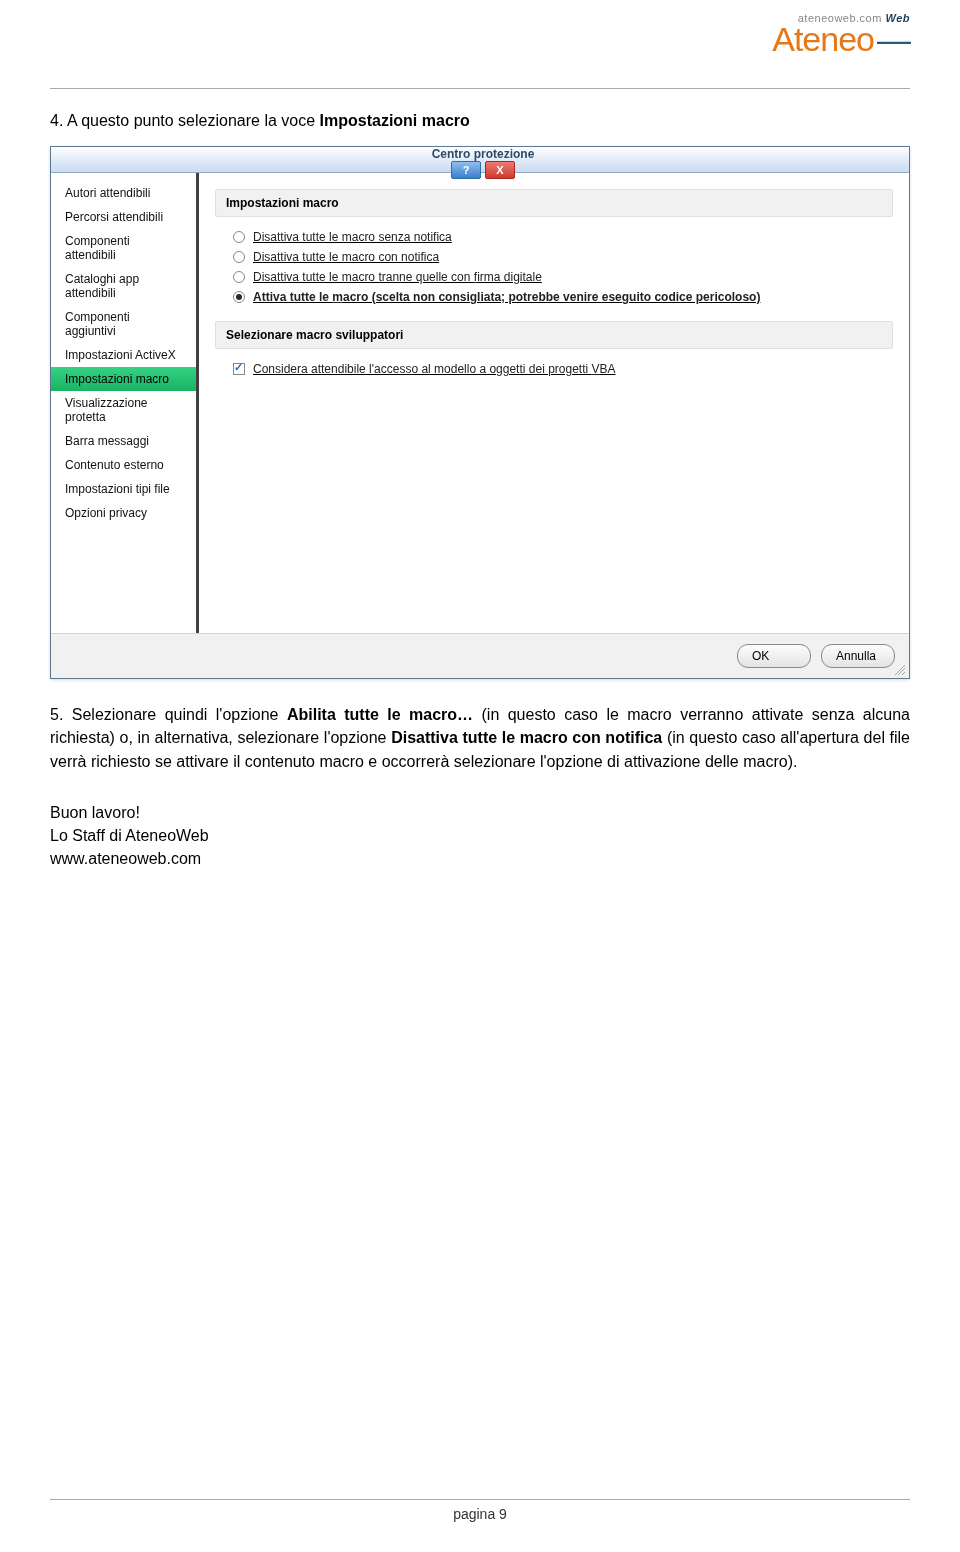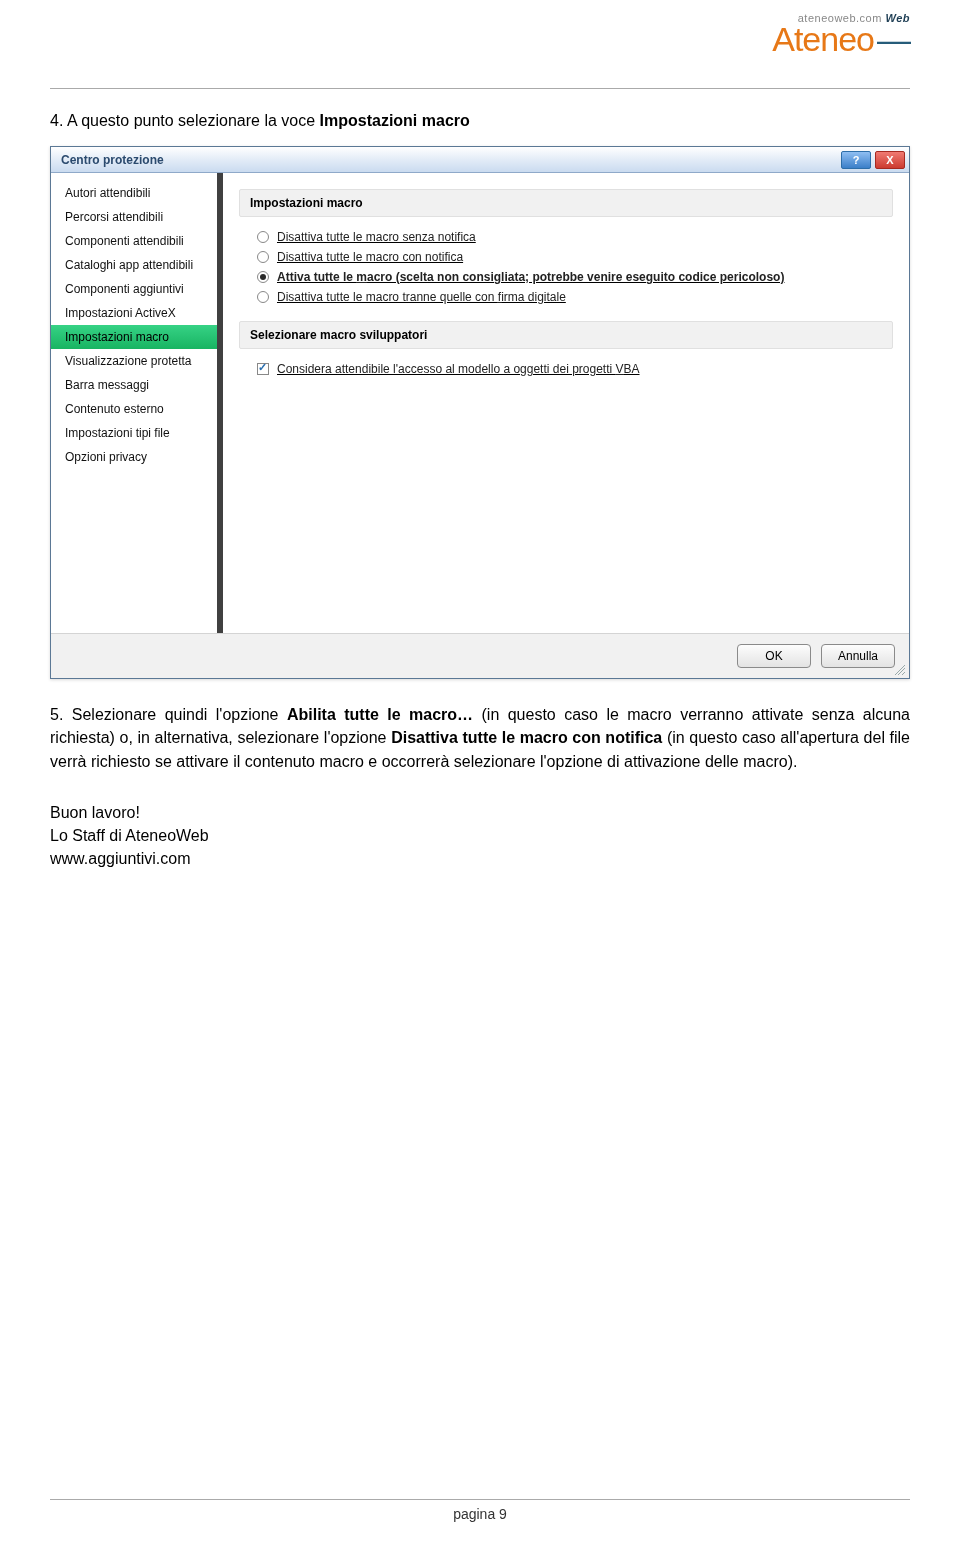--- a/index.html
+++ b/index.html
@@ -69,20 +69,21 @@
     box-shadow: 0 1px 3px rgba(0,0,0,0.15);
   }
   .titlebar {
     display: flex;
     align-items: center;
     justify-content: space-between;
     height: 26px;
     padding: 0 4px 0 10px;
     background: linear-gradient(#fff, #e3ecf7 50%, #cadbf0);
     border-bottom: 1px solid #8fa9c9;
+    flex-direction: column;
   }
   .titlebar .title {
     color: #2b4a6e;
     font-weight: bold;
     font-size: 12px;
   }
   .winbtns { display: flex; gap: 4px; }
   .winbtn {
     width: 30px; height: 18px;
     border-radius: 2px;
@@ -90,22 +91,22 @@
     font-size: 11px; color: #fff;
     font-weight: bold;
   }
   .btn-help { background: linear-gradient(#8fbef2, #3b7fc9); border: 1px solid #2d6ea9; }
   .btn-close { background: linear-gradient(#f07a72, #cc3b30); border: 1px solid #a62920; }
   .winbody {
     display: flex;
     min-height: 460px;
   }
   .sidebar {
-    width: 172px;
-    border-right: 6px solid #404040;
+    width: 148px;
+    border-right: 3px solid #404040;
     padding: 8px 0;
     background: #fff;
   }
   .nav-item {
     padding: 5px 14px;
     font-size: 12px;
     color: #111;
     cursor: default;
   }
   .nav-item.sel {
@@ -178,23 +179,23 @@
     padding: 10px 14px;
     background: #f1f1f1;
     border-top: 1px solid #d4d4d4;
     position: relative;
   }
   .btn {
     min-width: 74px;
     padding: 4px 14px;
     background: linear-gradient(#fdfdfd, #e3e3e3);
     border: 1px solid #8a8a8a;
-    border-radius: 4px;
-    font-size: 12px;
-    text-align: center;
+    border-radius: 11px;
+    font-size: 12px;
+    text-align: left;
   }
   .resize-grip {
     position: absolute;
     right: 4px; bottom: 3px;
     width: 12px; height: 12px;
     background:
       linear-gradient(135deg, transparent 0 55%, #9aa 55% 60%, transparent 60% 70%, #9aa 70% 75%, transparent 75% 85%, #9aa 85% 90%, transparent 90%);
   }
 
   .footer {
@@ -266,26 +267,26 @@
 
         <div class="opt">
           <span class="radio"></span>
           <span class="lbl">Disattiva tutte le macro senza notifica</span>
         </div>
         <div class="opt">
           <span class="radio"></span>
           <span class="lbl">Disattiva tutte le macro con notifica</span>
         </div>
         <div class="opt">
+          <span class="radio"></span>
+          <span class="lbl"><span>Disattiva tutte le macro tranne quelle con </span><span class="u">f</span><span>irma digitale</span></span>
+        </div>
+        <div class="opt">
           <span class="radio checked"></span>
           <span class="lbl"><b><span>Attiva tutte le </span><span class="u">m</span><span>acro (scelta non consigliata; potrebbe venire eseguito codice pericoloso)</span></b></span>
-        </div>
-        <div class="opt">
-          <span class="radio"></span>
-          <span class="lbl"><span>Disattiva tutte le macro tranne quelle con </span><span class="u">f</span><span>irma digitale</span></span>
         </div>
 
         <div class="section-bar" style="margin-top:14px">Selezionare macro sviluppatori</div>
 
         <div class="opt">
           <span class="chk checked"></span>
           <span class="lbl"><span>Considera attendibile l'accesso al modello a oggetti dei progetti </span><span class="u">V</span><span>BA</span></span>
         </div>
       </div>
     </div>
@@ -296,20 +297,20 @@
     </div>
   </div>
 
   <p class="instr">
     <span>5. Selezionare quindi l'opzione </span><b>Abilita tutte le macro…</b><span> (in questo caso le macro verranno attivate senza alcuna richiesta) o, in alternativa, selezionare l'opzione </span><b>Disattiva tutte le macro con notifica</b><span> (in questo caso all'apertura del file verrà richiesto se attivare il contenuto macro e occorrerà selezionare l'opzione di attivazione delle macro).</span>
   </p>
 
   <p class="instr" style="margin-top:28px">
     <span>Buon lavoro!</span><br>
     <span>Lo Staff di AteneoWeb</span><br>
-    <span>www.aggiuntivi.com</span>
+    <span>www.ateneoweb.com</span>
   </p>
 </div>
 
 <div class="footer">
   <hr class="hr-bot">
   <div class="pg">pagina 9</div>
 </div>
 
 </body></html>

